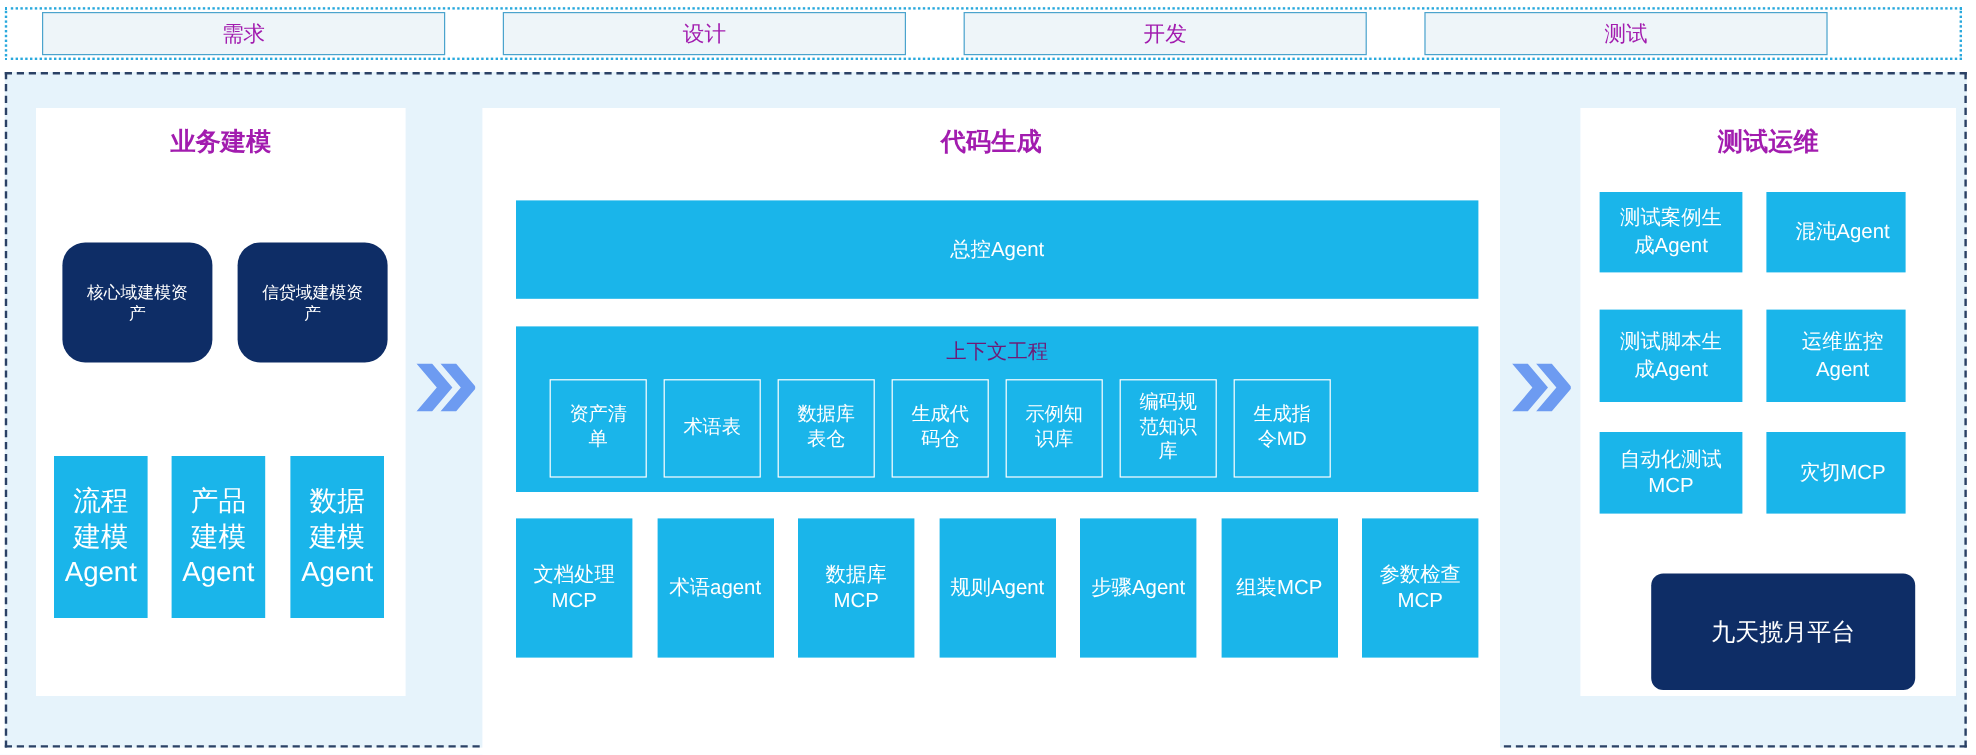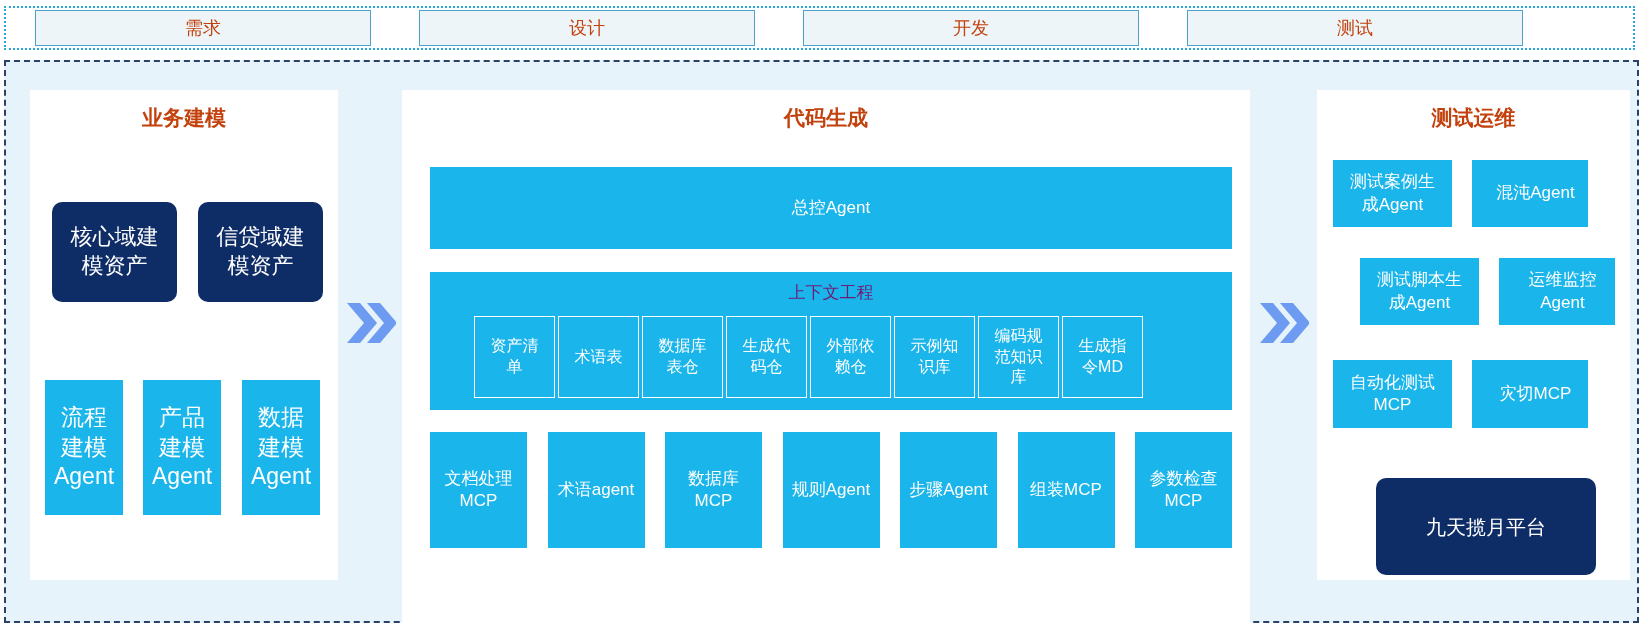--- a/index.html
+++ b/index.html
@@ -12,57 +12,57 @@
   .top-strip{
     position:absolute;left:4px;top:6px;width:1631px;height:44px;
     box-sizing:border-box;background:#ffffff;
     border:2px dotted #2aa9dd;
     display:flex;align-items:center;gap:48px;padding-left:29px;
   }
   .phase-box{
     width:336px;height:36px;box-sizing:border-box;
     background:#eef5f9;border:1.5px solid #4ba3cd;
     display:flex;align-items:center;justify-content:center;
-    font-size:18px;color:#c2410c;
+    font-size:18px;color:#a21caf;
   }
   
   .main{
     position:absolute;left:4px;top:60px;width:1635px;height:563px;
     box-sizing:border-box;background:#e6f3fb;
     border:2px dashed #2b4165;
   }
   .panel{position:absolute;background:#ffffff;}
   .panel-title{
     position:absolute;top:14px;left:0;right:0;text-align:center;
-    font-size:21px;font-weight:bold;color:#c2410c;
+    font-size:21px;font-weight:bold;color:#a21caf;
   }
   .box{
     position:absolute;box-sizing:border-box;
     display:flex;align-items:center;justify-content:center;
     text-align:center;color:#ffffff;line-height:1.3;
   }
   .cyan{background:#1ab5ea;}
   .navy{background:#0e2d66;border-radius:10px;}
   
   #panel-left{left:24px;top:28px;width:308px;height:490px;}
-  .asset-box{width:125px;height:100px;top:112px;font-size:22px;padding:0 14px;}
+  .asset-box{width:125px;height:100px;top:112px;font-size:14px;padding:0 14px;border-radius:19px;}
   .bm-agent{width:78px;height:135px;top:290px;font-size:23px;padding:0 24px;}
   
   #panel-mid{left:396px;top:28px;width:848px;height:546px;}
   .master-bar{left:28px;top:77px;width:802px;height:82px;font-size:17px;}
   .ctx-bar{
     position:absolute;left:28px;top:182px;width:802px;height:138px;
     background:#1ab5ea;box-sizing:border-box;
   }
   .ctx-title{
     position:absolute;top:9px;left:0;right:0;text-align:center;
     color:#701a75;font-size:17px;
   }
   .ctx-row{
-    position:absolute;left:17px;top:44px;display:flex;gap:3px;padding-left:27px;
+    position:absolute;left:1px;top:44px;display:flex;gap:14px;padding-left:27px;
   }
   .ctx-box{
     width:81px;height:82px;box-sizing:border-box;
     border:1.5px solid #ffffff;
     display:flex;align-items:center;justify-content:center;
     text-align:center;color:#ffffff;font-size:16px;line-height:1.3;
     padding:0 8px;
   }
   .worker-row{
     position:absolute;left:28px;top:342px;width:802px;height:116px;
@@ -72,21 +72,21 @@
     position:relative;width:97px;height:116px;box-sizing:border-box;
     background:#1ab5ea;display:flex;align-items:center;justify-content:center;
     text-align:center;color:#ffffff;font-size:17px;line-height:1.3;padding:0 8px;
   }
   
   #panel-right{left:1311px;top:28px;width:313px;height:490px;}
   .to-box{font-size:17px;padding:0 9px;}
   .to-c1{left:16px;width:119px;}
   .to-c2{left:155px;width:116px;padding-left:20px;}
   .to-r1{top:70px;height:67px;}
-  .to-r2{top:168px;height:67px;margin-left:27px;}
+  .to-r2{top:168px;height:77px;}
   .to-r3{top:270px;height:68px;}
   .platform-box{left:35px;top:388px;width:220px;height:97px;font-size:20px;margin-left:24px;}
   
   .chevron{position:absolute;width:52px;height:40px;}
   #chevron-1{left:338px;top:241px;}
   #chevron-2{left:1251px;top:241px;}
 </style>
 </head>
 <body>
 
@@ -117,21 +117,20 @@
     <div class="panel-title">代码生成</div>
     <div class="box cyan master-bar">总控Agent</div>
 
     <div class="ctx-bar">
       <div class="ctx-title">上下文工程</div>
       <div class="ctx-row">
         <div class="ctx-box">资产清单</div>
         <div class="ctx-box">术语表</div>
         <div class="ctx-box">数据库表仓</div>
         <div class="ctx-box">生成代码仓</div>
-        <div class="ctx-box">外部依赖仓</div>
         <div class="ctx-box">示例知识库</div>
         <div class="ctx-box">编码规范知识库</div>
         <div class="ctx-box">生成指令MD</div>
       </div>
     </div>
 
     <div class="worker-row">
       <div class="worker-box">文档处理MCP</div>
       <div class="worker-box">术语agent</div>
       <div class="worker-box">数据库MCP</div>

